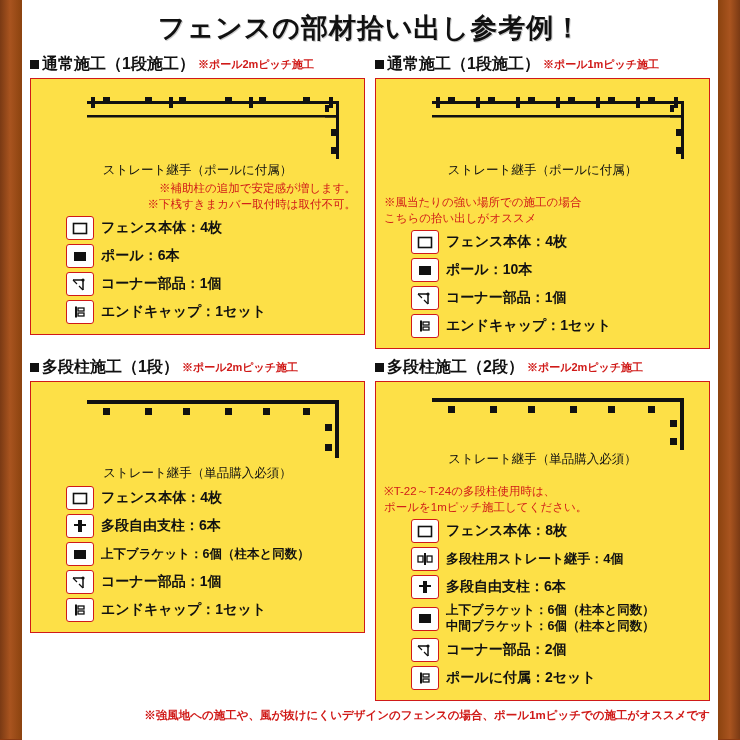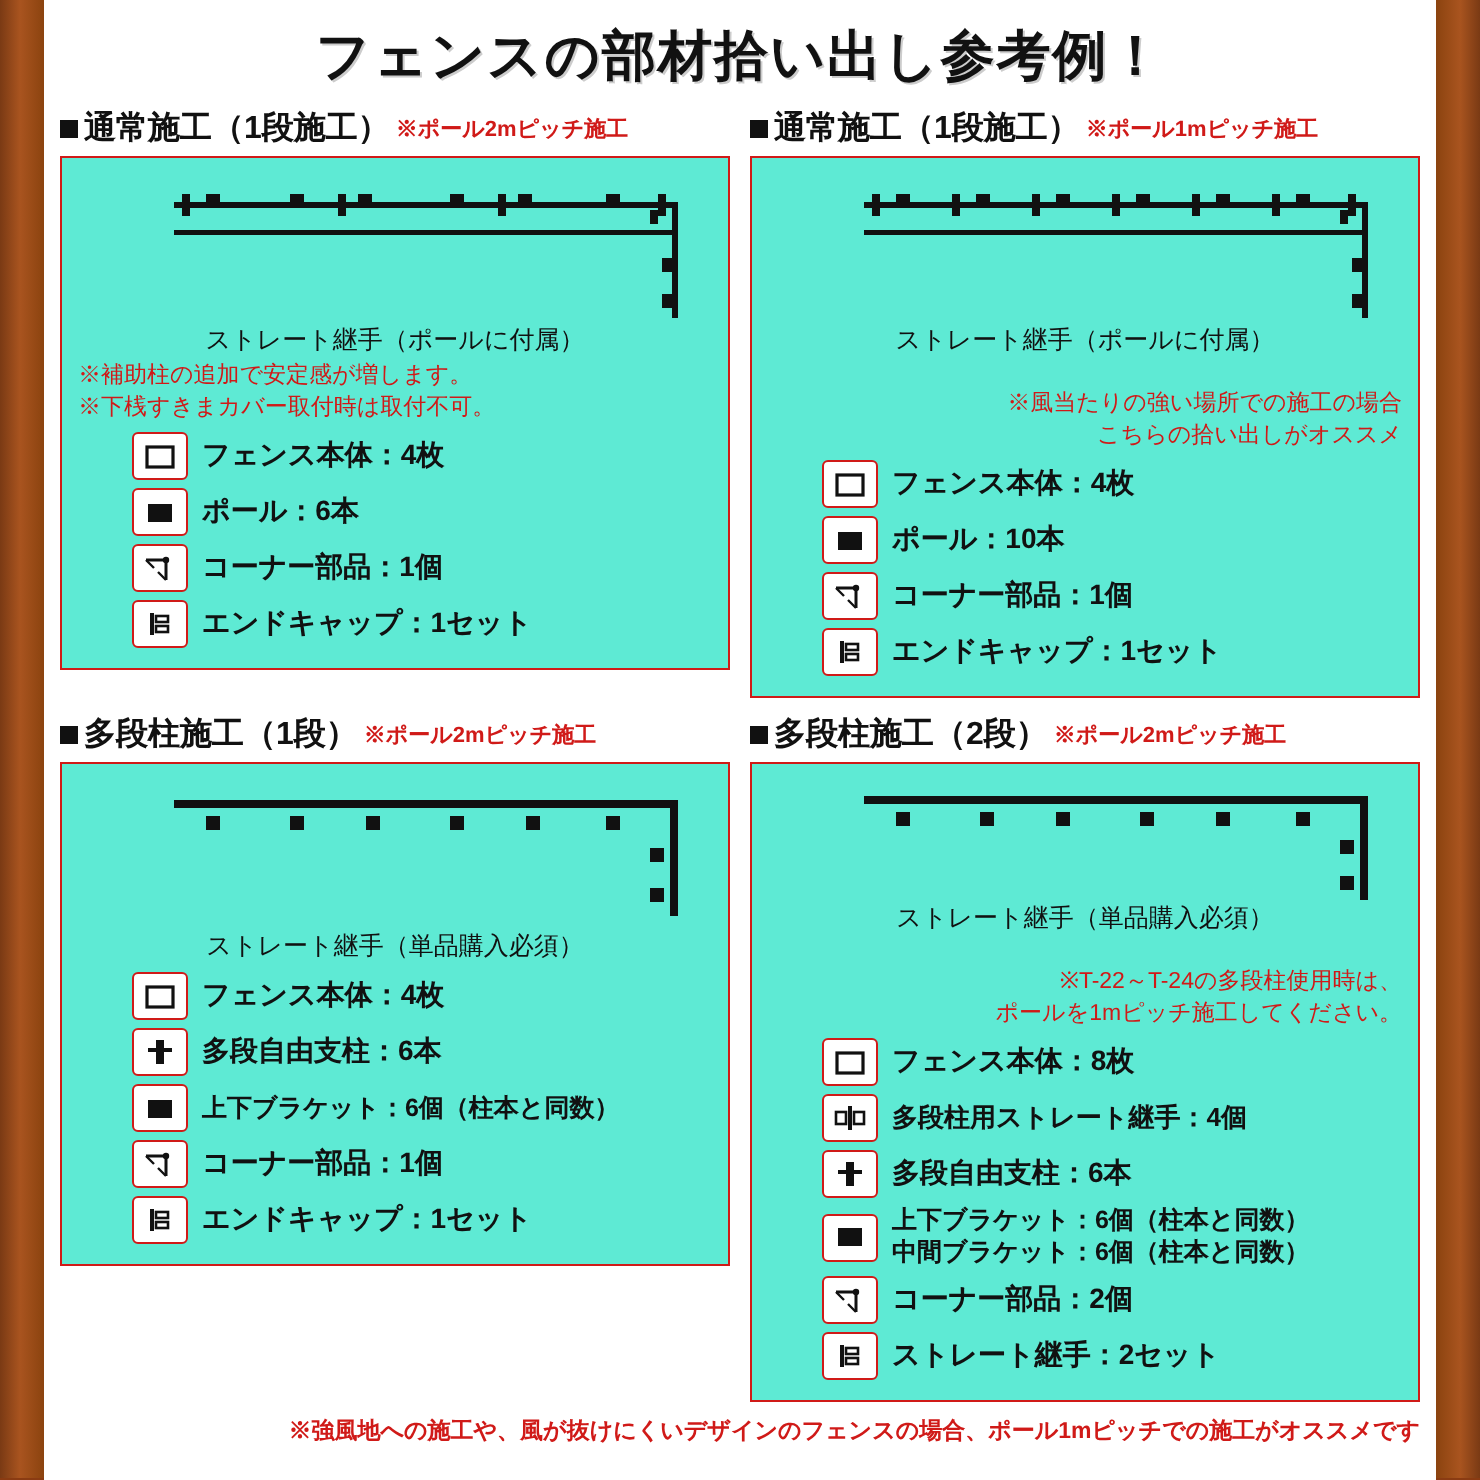--- a/index.html
+++ b/index.html
@@ -46,42 +46,43 @@
   }
   .panel-head .sq{
     display:inline-block;width:9px;height:9px;background:#111;margin-right:3px;
   }
   .panel-head .t1{color:#111;font-size:16px;}
   .panel-head .t2{color:#d01a18;font-size:11px;margin-left:3px;}
   .panel-body{
     border:1.5px solid #d01a18;
     box-sizing:border-box;
     padding:6px 8px 6px 8px;
-    background:#5eead4;
+    background:#fde047;
   }
   .diagram{
     position:relative;
     height:76px;
     width:100%;
   }
   .diagram svg{display:block;}
   .cap{
     text-align:center;
     font-size:12.5px;
     color:#111;
     margin:1px 0 2px 0;
     font-weight:500;
   }
   .note{
     color:#d01a18;
     font-size:11.5px;
     line-height:1.35;
     margin:2px 0 4px 0;
-  }
-  .note.center{text-align:right;margin-top:16px;}
+    text-align:right;
+  }
+  .note.center{text-align:left;margin-top:16px;}
   .items{margin-top:2px;}
   .item{
     display:flex;align-items:center;
     margin:4px 0;
     padding-left:27px;
   }
   .item .badge{
     width:26px;height:22px;
     border:1.5px solid #d01a18;
     border-radius:3px;
@@ -421,21 +422,21 @@
               <span class="label">コーナー部品：2個</span>
             </div>
             <div class="item">
               <span class="badge">
                 <svg width="16" height="14" viewBox="0 0 16 14">
                   <rect x="3" y="1.5" width="2" height="11" fill="#111"></rect>
                   <rect x="6" y="3" width="6" height="3" fill="none" stroke="#111" stroke-width="1.3"></rect>
                   <rect x="6" y="8" width="6" height="3" fill="none" stroke="#111" stroke-width="1.3"></rect>
                 </svg>
               </span>
-              <span class="label">ストレート継手：2セット</span>
+              <span class="label">ポールに付属：2セット</span>
             </div>
           </div>
         </div>
       </div>
 
     </div>
 
     <div class="footer">※強風地への施工や、風が抜けにくいデザインのフェンスの場合、ポール1mピッチでの施工がオススメです</div>
   </div>
 </div>

